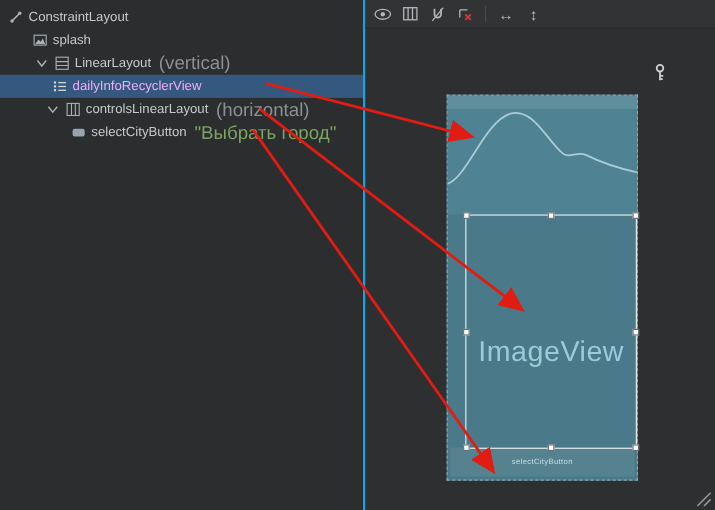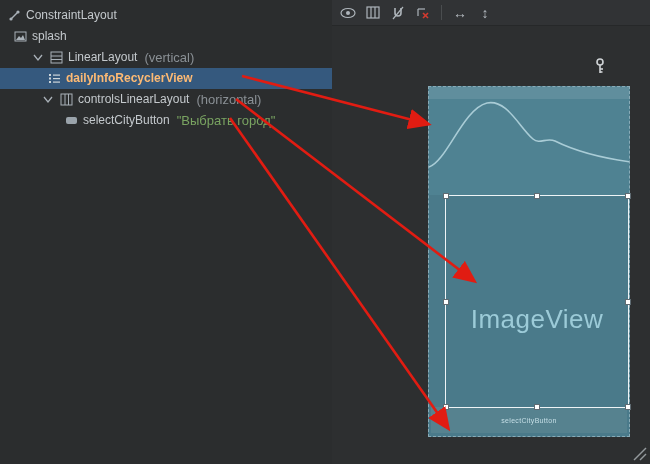--- a/index.html
+++ b/index.html
@@ -6,29 +6,29 @@
   html,body { width:650px; height:464px; }
   body {
     position:relative; overflow:hidden;
     background:#2b2d2e;
     font-family:"Liberation Sans", sans-serif;
   }
 
   
   .left-panel {
     position:absolute; left:0; top:0; width:336px; height:464px;
-    background:#2b2d2e; border-right:4px solid #0ea5e9; padding-top:5px;
+    background:#2b2d2e; border-right:6px solid #0ea5e9; padding-top:5px;
   }
   .tree-row {
     height:21px; display:flex; align-items:center; gap:5px;
     font-size:12px; color:#c4c9cd; white-space:nowrap; cursor:default;
   }
-  .tree-row.selected { background:#35597e; color:#fdba74;font-weight:bold; }
+  .tree-row.selected { background:#35597e; color:#f0abfc; }
   .tree-label { line-height:21px; }
-  .tree-meta { color:#8a9095; font-size:13px; margin-left:2px; }
+  .tree-meta { color:#8a9095; font-size:17px; margin-left:2px; }
   .tree-meta.string { color:#79a361; }
   .twisty { width:12px; height:10px; display:inline-flex; align-items:center; justify-content:center; }
   .ticon { width:14px; height:14px; display:inline-flex; align-items:center; justify-content:center; flex:0 0 auto; }
 
   
   .right-panel {
     position:absolute; left:332px; top:0; width:318px; height:464px;
     background:#2d2f30;
   }
   .d-toolbar {
@@ -37,21 +37,21 @@
     display:flex; align-items:center; padding-left:6px; gap:5px;
   }
   .tb-btn { width:20px; height:18px; display:flex; align-items:center; justify-content:center; border-radius:2px; }
   .tb-sep { width:1px; height:15px; background:#4a4d4f; margin:0 3px; }
   .tb-arrow { color:#b4bac0; font-size:14px; line-height:18px; }
 
   .key-icon-wrap { position:absolute; left:260px; top:57px; width:16px; height:18px; }
 
   
   .preview {
-    position:absolute; left:96px; top:86px; width:202px; height:351px;
+    position:absolute; left:74px; top:86px; width:174px; height:351px;
     background:#4a7a8a; border:1px dashed rgba(215,232,238,.45);
   }
   .status-strip { position:absolute; left:0; top:0; width:100%; height:12px; background:rgba(255,255,255,.10); }
   .top-band { position:absolute; left:0; top:0; width:100%; height:108px; background:#4f8292; overflow:hidden; }
   .mid-region {
     position:absolute; left:16px; top:108px; right:0; height:215px;
     display:flex; align-items:center; justify-content:center; padding-top:34px;
   }
   .iv-label { color:#9ccbd8; font-size:26px; letter-spacing:.5px; }
   .bottom-bar {
@@ -85,21 +85,21 @@
     <span class="ticon">
       <svg width="13" height="13">
           <line x1="3" y1="10" x2="10" y2="3" stroke="#a9b1b8" stroke-width="1.4"></line>
           <circle cx="3" cy="10" r="1.6" fill="#a9b1b8"></circle>
           <circle cx="10" cy="3" r="1.6" fill="#a9b1b8"></circle>
         </svg>
     </span>
     <span class="tree-label">ConstraintLayout</span>
   </div>
 
-  <div class="tree-row" style="padding-left:13px">
+  <div class="tree-row" style="padding-left:29px">
     <span class="ticon">
       <svg width="13" height="13">
           <rect x="1" y="2" width="11" height="9" fill="none" stroke="#a9b1b8" stroke-width="1"></rect>
           <polygon points="2,10 5,6 7,8 9,5 11,10" fill="#a9b1b8"></polygon>
         </svg>
     </span>
     <span class="tree-label">splash</span>
   </div>
 
   <div class="tree-row" style="padding-left:32px">

